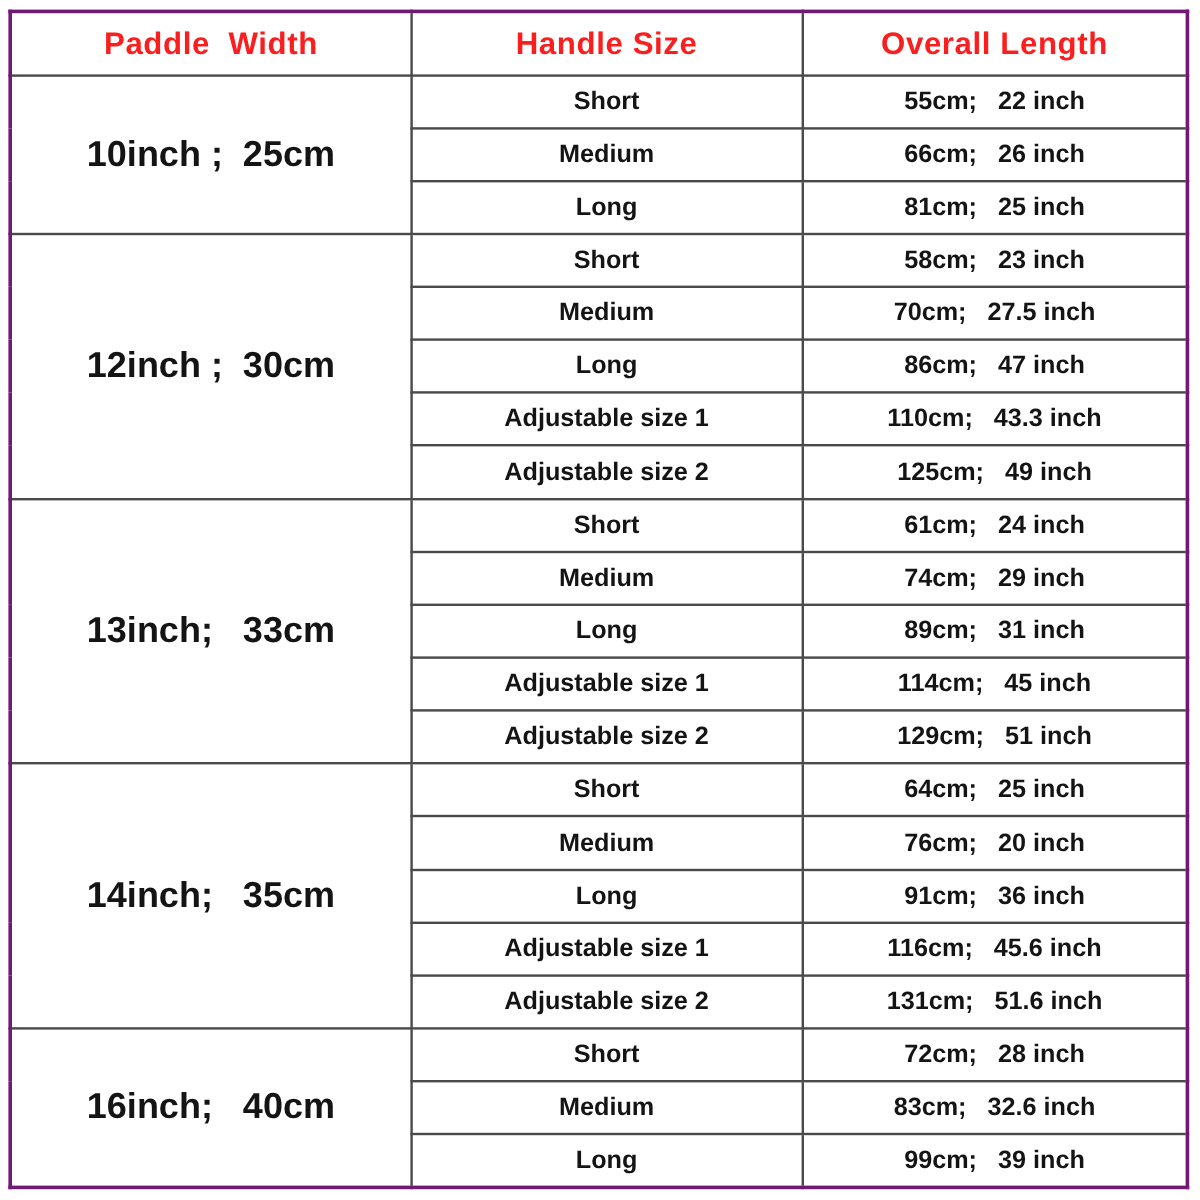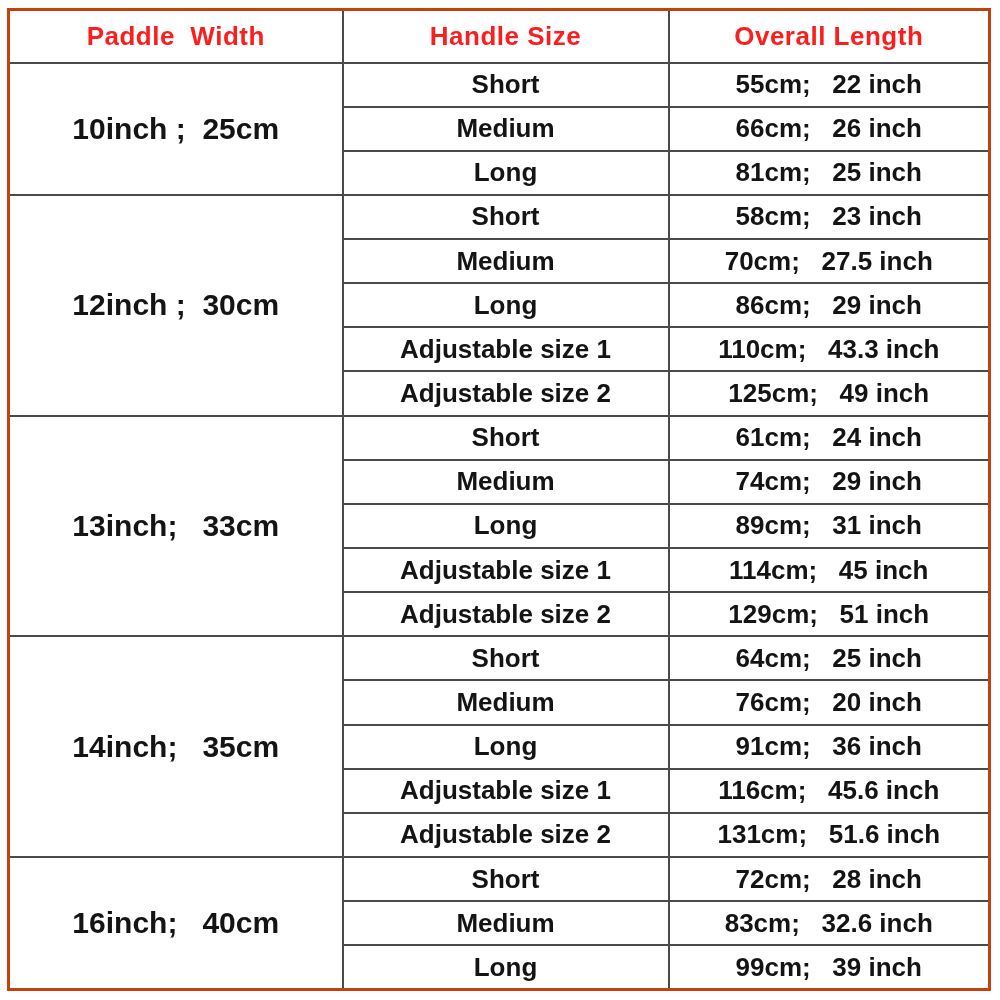--- a/index.html
+++ b/index.html
@@ -15,21 +15,21 @@
     left: 7px;
     top: 8px;
     width: 981px;
     height: 983px;
   }
   table.size-chart {
     width: 100%;
     height: 100%;
     border-collapse: collapse;
     table-layout: fixed;
-    border: 3px solid #c2410c;
+    border: 3px solid #701a75;
   }
   col.c1 { width: 334px; }
   col.c2 { width: 326px; }
   col.c3 { width: 321px; }
   th, td {
     border: 2px solid #4a4a4a;
     text-align: center;
     vertical-align: middle;
     white-space: pre;
     padding: 0;
@@ -42,21 +42,21 @@
     font-weight: 700;
     letter-spacing: 0.5px;
   }
   td.paddle-cell {
     color: #141414;
     font-size: 30px;
     font-weight: 700;
   }
   td.handle-cell, td.length-cell {
     color: #141414;
-    font-size: 26px;
+    font-size: 21px;
     font-weight: 700;
   }
 </style>
 </head>
 <body>
 
 <div class="chart-wrap">
   <table class="size-chart">
     <colgroup>
         <col class="c1">
@@ -90,21 +90,21 @@
         <td class="paddle-cell" rowspan="5">12inch ;  30cm</td>
         <td class="handle-cell">Short</td>
         <td class="length-cell">58cm;   23 inch</td>
       </tr>
       <tr>
         <td class="handle-cell">Medium</td>
         <td class="length-cell">70cm;   27.5 inch</td>
       </tr>
       <tr>
         <td class="handle-cell">Long</td>
-        <td class="length-cell">86cm;   29 inch</td>
+        <td class="length-cell">86cm;   47 inch</td>
       </tr>
       <tr>
         <td class="handle-cell">Adjustable size 1</td>
         <td class="length-cell">110cm;   43.3 inch</td>
       </tr>
       <tr>
         <td class="handle-cell">Adjustable size 2</td>
         <td class="length-cell">125cm;   49 inch</td>
       </tr>
 

